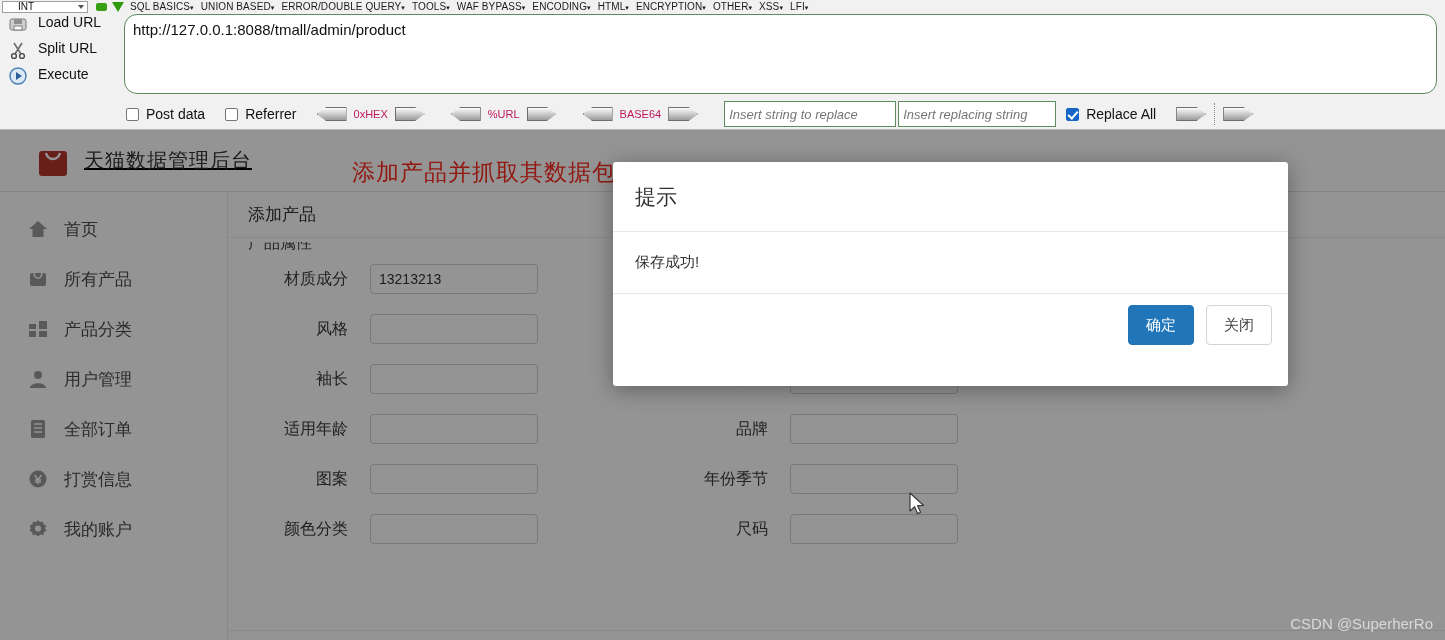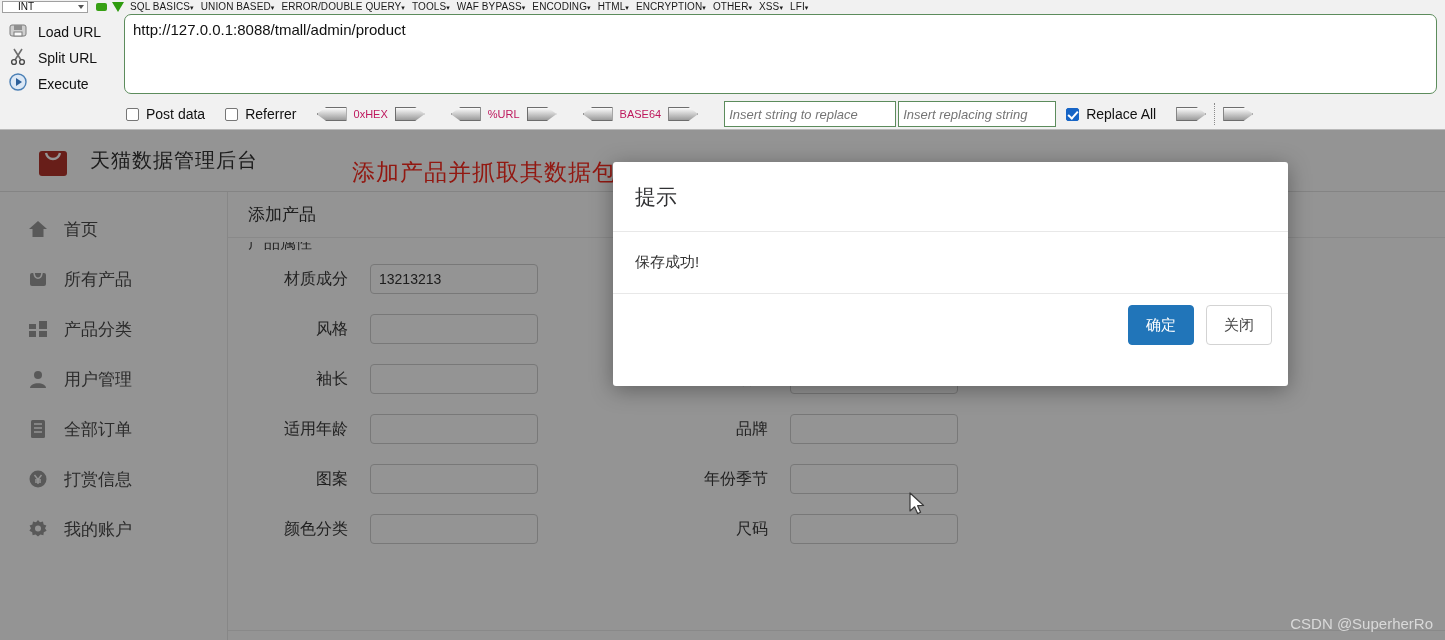--- a/index.html
+++ b/index.html
@@ -49,29 +49,29 @@
   .hb-menu-item {
     font-size: 10px; color: #1a1a1a; line-height: 11px;
     padding: 0 7px 0 0; letter-spacing: 0.1px;
   }
   .hb-menu-item .arr { font-size: 7px; }
 
   .hb-leftcol {
     position: absolute; left: 0; top: 14px; width: 114px; height: 90px;
   }
   .hb-action {
-    display: flex; align-items: flex-end; height: 26px; padding-left: 8px; gap: 10px;
+    display: flex; align-items: flex-start; height: 26px; padding-left: 8px; gap: 10px;
     cursor: default;
   }
   .hb-action .lbl { font-size: 14px; color: #111; }
   .ico20 { width: 20px; height: 20px; display: block; }
 
   .hb-urlbox {
     position: absolute; left: 124px; top: 14px; width: 1313px; height: 80px;
-    background: #ffffff; border: 1px solid #5c8c5c; border-radius: 7px;
+    background: #ffffff; border: 1px solid #5c8c5c; border-radius: 13px;
     padding: 5px 8px; font-size: 15px; color: #111; overflow: hidden;
     resize: none; outline: none;
     font-family: "Liberation Sans", sans-serif;
     line-height: 19px;
   }
 
   .hb-optrow {
     position: absolute; left: 0; top: 99px; width: 1445px; height: 30px;
     display: flex; align-items: center; gap: 0;
     padding-left: 126px;
@@ -118,21 +118,21 @@
   .dim-overlay {
     position: absolute; left: 0; top: 130px; width: 1445px; height: 510px;
     background: rgba(0,0,0,0.42); z-index: 20; pointer-events: none;
   }
 
   .topbar {
     position: absolute; left: 0; top: 0; width: 1445px; height: 62px;
     background: #ffffff; border-bottom: 1px solid #e3e3e3;
     display: flex; align-items: center;
   }
-  .brand { display: flex; align-items: center; gap: 22px; padding-left: 38px; }
+  .brand { display: flex; align-items: center; gap: 16px; padding-left: 38px; text-decoration: underline; }
   .brand .logo { width: 30px; height: 32px; }
   .brand .name { font-size: 20px; color: #333; letter-spacing: 1px; }
   .annotation {
     position: absolute; left: 352px; top: 27px;
     font-size: 23px; color: #fb2a1e; letter-spacing: 1px; font-weight: 400;
   }
 
   .sidebar {
     position: absolute; left: 0; top: 62px; width: 228px; height: 448px;
     background: #ffffff; border-right: 1px solid #e8e8e8;

